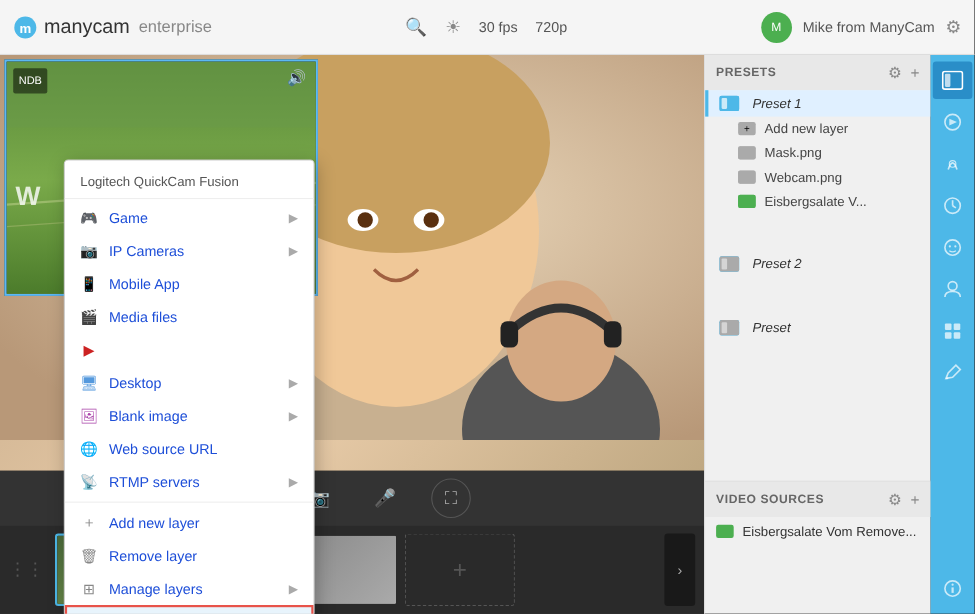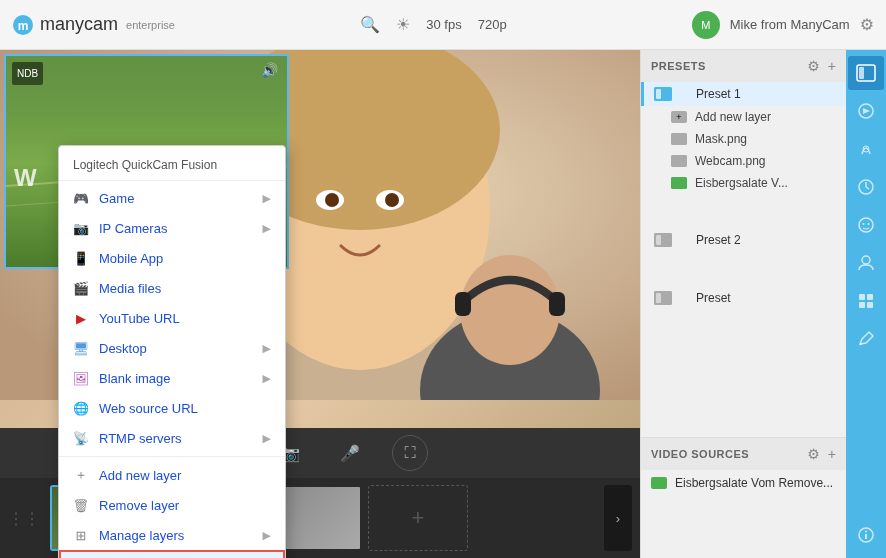--- a/index.html
+++ b/index.html
@@ -28,21 +28,21 @@
       display: flex;
       align-items: center;
       gap: 6px;
     }
     .logo-text {
       font-size: 18px;
       font-weight: 300;
       color: #333;
     }
     .logo-enterprise {
-      font-size: 11px;
+      font-size: 15px;
       color: #888;
       margin-left: 2px;
     }
     .header-center {
       display: flex;
       align-items: center;
       gap: 16px;
       margin: 0 auto;
     }
     .header-icon {
@@ -290,21 +290,22 @@
     .panel-icon-btn {
       color: #888;
       font-size: 14px;
       cursor: pointer;
     }
     .preset-item {
       display: flex;
       align-items: center;
       padding: 5px 10px;
       cursor: pointer;
-      gap: 24px;
+      gap: 12px;
+      font-style: italic;
     }
     .preset-item.active {
       background: #e0f0ff;
       border-left: 3px solid #4db8e8;
     }
     .preset-item:not(.active) {
       border-left: 3px solid transparent;
       margin-top: 34px;
     }
     .preset-icon {
@@ -578,21 +579,20 @@
         <span class="ctx-label">Mobile App</span>
       </div>
 
       <div class="ctx-item">
         <span class="ctx-icon icon-media">🎬</span>
         <span class="ctx-label">Media files</span>
       </div>
 
       <div class="ctx-item">
         <span class="ctx-icon icon-youtube">▶</span>
-        <span class="ctx-label">YouTube URL</span>
       </div>
 
       <div class="ctx-item">
         <span class="ctx-icon icon-desktop">🖥</span>
         <span class="ctx-label">Desktop</span>
         <span class="ctx-arrow">▶</span>
       </div>
 
       <div class="ctx-item">
         <span class="ctx-icon icon-blank">🖼</span>

